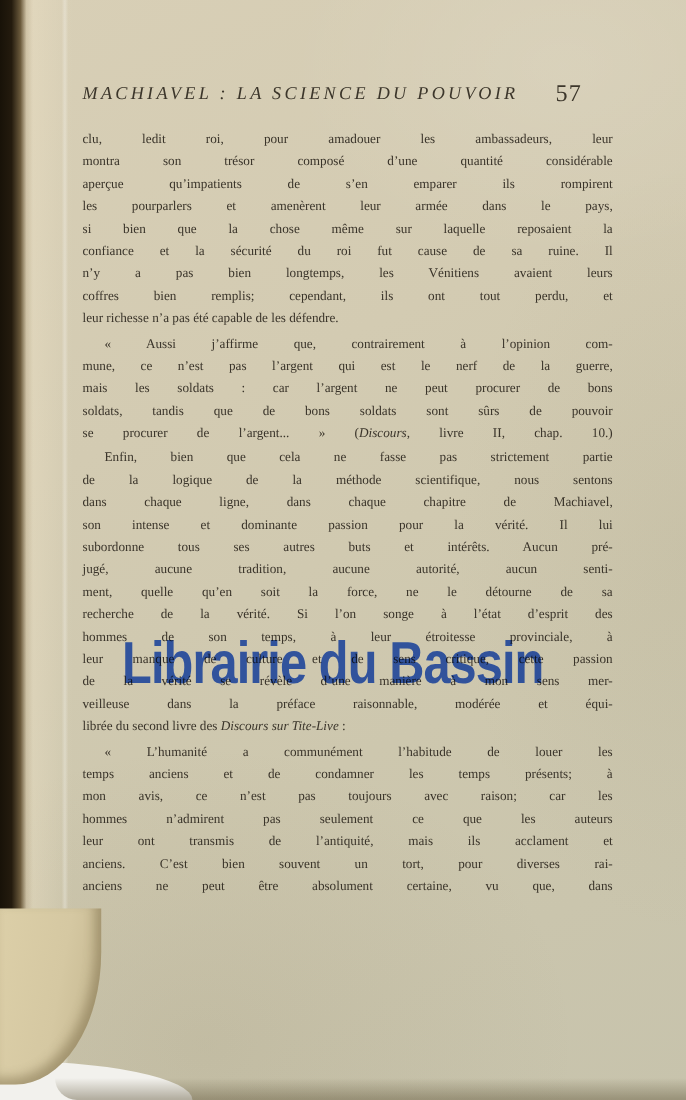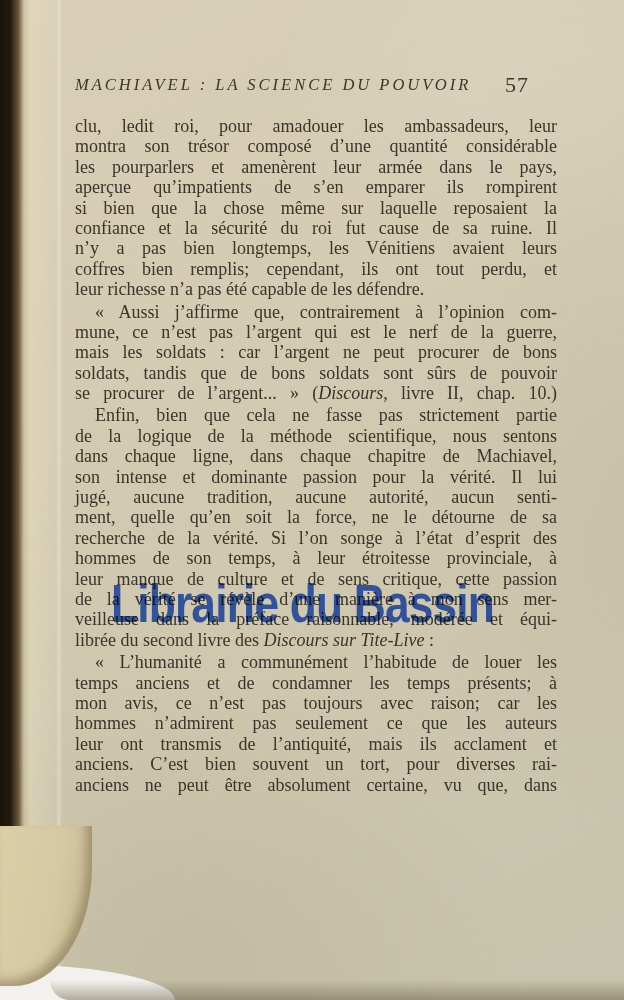--- a/index.html
+++ b/index.html
@@ -60,21 +60,21 @@
   }
   .header-row{
     display:flex;align-items:center;justify-content:space-between;
     font-style:italic;font-size:16.5px;letter-spacing:3px;
     margin-bottom:18px;white-space:nowrap;
     color:#3c362b;
   }
   .pagenum{
     font-style:normal;letter-spacing:1px;font-size:22px;padding-right:28px;
   }
-  .body-text{font-size:18px;color:#3a342a;}
+  .body-text{font-size:12px;color:#3a342a;}
   .para{margin:0 0 2px 0;}
   .line{
     height:20.4px;line-height:20.4px;
     text-align:justify;text-align-last:justify;
     white-space:normal;
   }
   .line.end{text-align-last:auto;}
   .para.indent .line:first-child{text-indent:20px;}
   
   .watermark{
@@ -102,40 +102,41 @@
 
   <div class="text-col">
     <div class="header-row">
       <span>MACHIAVEL : LA SCIENCE DU POUVOIR</span>
       <span class="pagenum">57</span>
     </div>
     <div class="body-text" id="body-text">
         <div class="para">
           <div class="line">clu, ledit roi, pour amadouer les ambassadeurs, leur</div>
           <div class="line">montra son trésor composé d’une quantité considérable</div>
+          <div class="line">aperçue qu’impatients de s’en emparer ils rompirent</div>
           <div class="line">les pourparlers et amenèrent leur armée dans le pays,</div>
-          <div class="line">aperçue qu’impatients de s’en emparer ils rompirent</div>
           <div class="line">si bien que la chose même sur laquelle reposaient la</div>
           <div class="line">confiance et la sécurité du roi fut cause de sa ruine. Il</div>
           <div class="line">n’y a pas bien longtemps, les Vénitiens avaient leurs</div>
           <div class="line">coffres bien remplis; cependant, ils ont tout perdu, et</div>
           <div class="line end">leur richesse n’a pas été capable de les défendre.</div>
         </div>
         <div class="para indent">
           <div class="line">« Aussi j’affirme que, contrairement à l’opinion com-</div>
           <div class="line">mune, ce n’est pas l’argent qui est le nerf de la guerre,</div>
           <div class="line">mais les soldats : car l’argent ne peut procurer de bons</div>
           <div class="line">soldats, tandis que de bons soldats sont sûrs de pouvoir</div>
           <div class="line">se procurer de l’argent... » (<i>Discours</i>, livre II, chap. 10.)</div>
         </div>
         <div class="para indent">
           <div class="line">Enfin, bien que cela ne fasse pas strictement partie</div>
           <div class="line">de la logique de la méthode scientifique, nous sentons</div>
           <div class="line">dans chaque ligne, dans chaque chapitre de Machiavel,</div>
           <div class="line">son intense et dominante passion pour la vérité. Il lui</div>
+          <div class="line">subordonne tous ses autres buts et intérêts. Aucun pré-</div>
           <div class="line">jugé, aucune tradition, aucune autorité, aucun senti-</div>
           <div class="line">ment, quelle qu’en soit la force, ne le détourne de sa</div>
           <div class="line">recherche de la vérité. Si l’on songe à l’état d’esprit des</div>
           <div class="line">hommes de son temps, à leur étroitesse provinciale, à</div>
           <div class="line">leur manque de culture et de sens critique, cette passion</div>
           <div class="line">de la vérité se révèle d’une manière à mon sens mer-</div>
           <div class="line">veilleuse dans la préface raisonnable, modérée et équi-</div>
           <div class="line end">librée du second livre des <i>Discours sur Tite-Live</i> :</div>
         </div>
         <div class="para indent">

